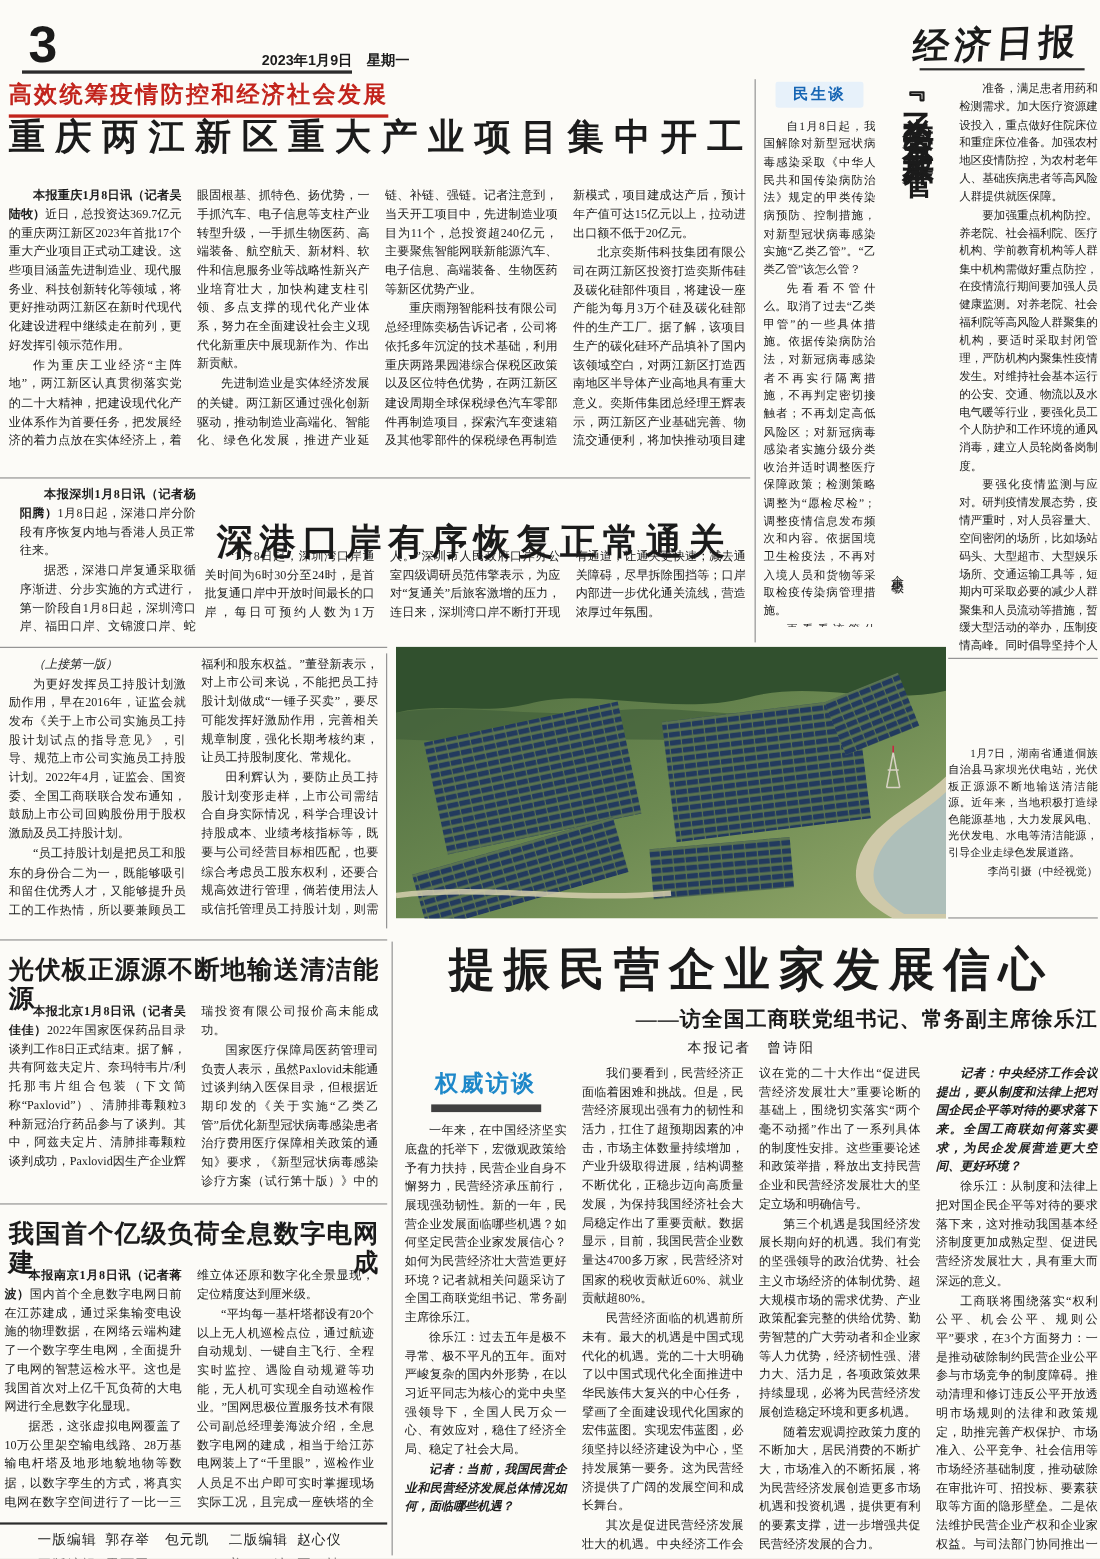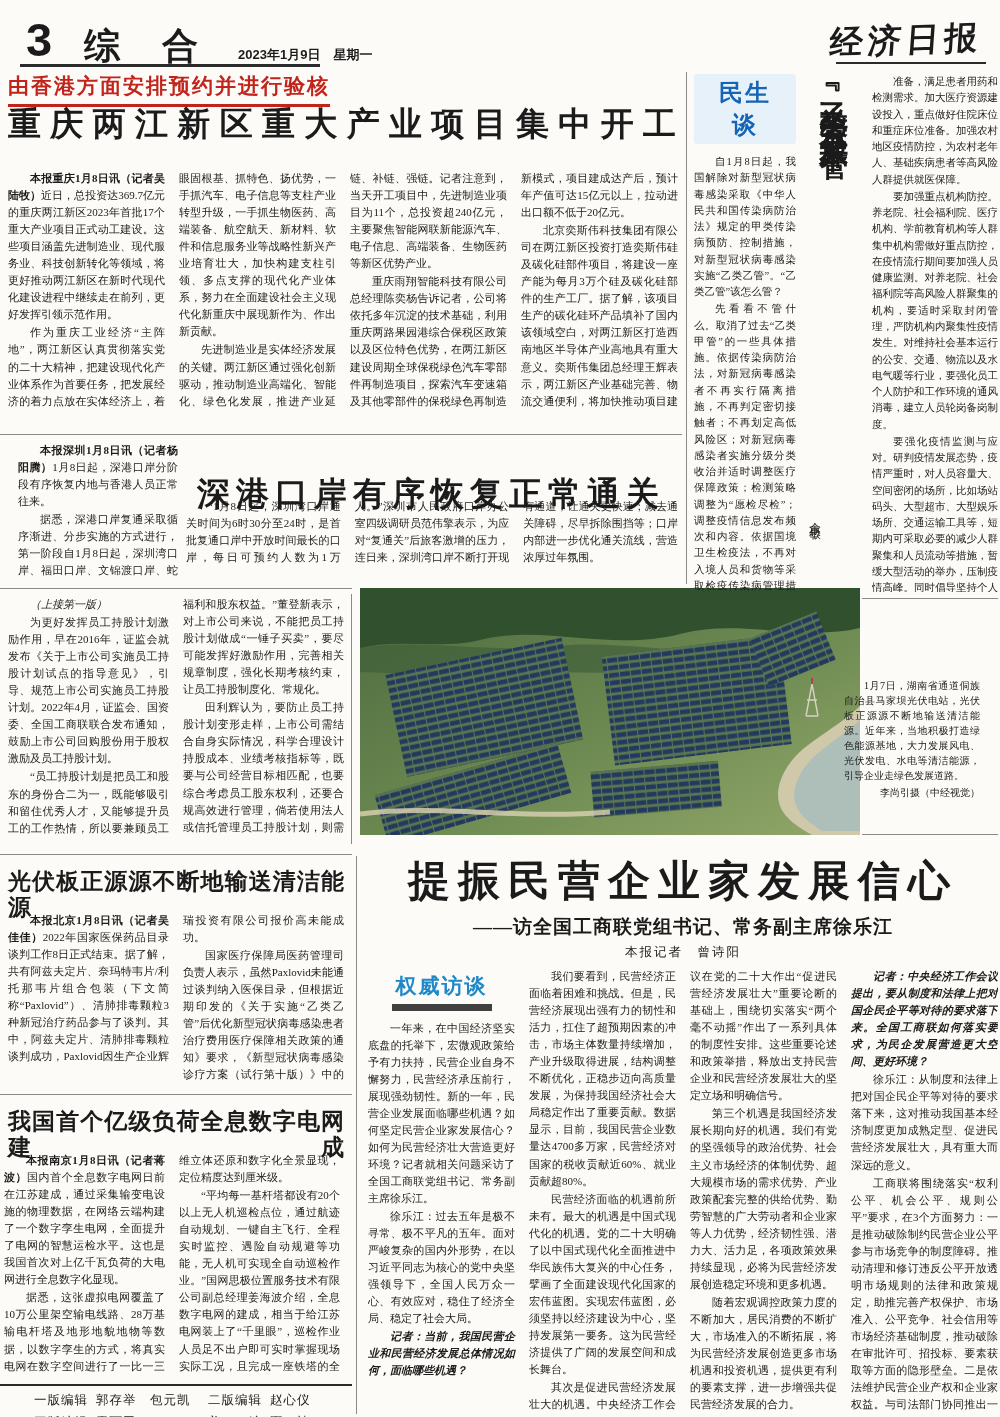--- a/index.html
+++ b/index.html
@@ -16,51 +16,50 @@
   .q p, .q{font-style:italic;}
   p.q{font-style:italic;font-weight:600;}
   p.note{font-style:italic;}
   
   .eyebrow{color:#c2241c;font-weight:900;font-size:21px;letter-spacing:2px;
            border-bottom:3px solid #c2241c;padding-bottom:4px;display:inline-block;}
   .h-main{font-size:33px;font-weight:900;letter-spacing:0;text-align:justify;text-align-last:justify;line-height:1.1;}
   .h-serif{font-weight:900;font-size:33px;letter-spacing:6px;text-align:center;line-height:1.15;margin-top:28px;}
   .h-sub{font-size:23px;font-weight:900;text-align:justify;text-align-last:justify;line-height:1.15;}
   .h-int{font-size:42px;font-weight:900;text-align:center;letter-spacing:8px;line-height:1.1;}
-  .h-int-sub{font-size:19px;font-weight:900;text-align:center;letter-spacing:1px;}
+  .h-int-sub{font-size:19px;font-weight:900;text-align:right;letter-spacing:1px;}
   .byline{font-size:12.5px;text-align:center;letter-spacing:2px;}
-  .blue-label{color:#1565b4;font-weight:900;font-size:24px;background:#e7f1fa;
+  .blue-label{color:#1565b4;font-weight:900;font-size:14px;background:#e7f1fa;
               padding:3px 16px;border-radius:3px;display:inline-block;letter-spacing:2px;}
   .qw-label{color:#1e88c9;font-weight:900;font-size:21px;letter-spacing:2px;
             border-bottom:7px solid #404040;padding:0 4px 1px;display:inline-block;}
   .qw-wrap{text-align:center;margin:2px 0 9px 0;}
   .v-headline{writing-mode:vertical-rl;font-weight:900;font-size:29px;line-height:1.05;
               letter-spacing:5px;height:100%;margin:0 auto;}
   .v-author{position:absolute;bottom:70px;left:2px;writing-mode:vertical-rl;font-size:11.5px;letter-spacing:3px;}
   .masthead{font-size:33px;font-weight:900;letter-spacing:5px;transform:skewX(-6deg) rotate(-2deg);}
   .caption{font-size:10px;line-height:1.5;text-align:justify;}
   .credit{text-align:right;margin-top:2px;text-indent:0;}
   .eds{display:grid;grid-template-columns:62px 112px 62px 70px;row-gap:5px;font-size:12.5px;letter-spacing:1px;}
 </style>
 </head>
 <body>
 
 <div class="page">
 
   <div class="abs hei" style="left:26px;top:12px;font-size:47px;font-weight:900;">3</div>
-  <div class="abs hei" style="left:84px;top:22px;font-size:36px;font-weight:900;letter-spacing:16px;">综 合</div>
   <div class="abs hei" style="left:238px;top:46px;font-size:13px;font-weight:bold;text-align:right;">
     <span>2023年1月9日</span>　<span>星期一</span>
   </div>
   <div class="rule" style="left:20px;top:64px;width:300px;height:3px;"></div>
   <div class="abs masthead" style="right:18px;top:18px;">经济日报</div>
   <div class="rule" style="right:14px;top:62px;width:150px;height:2px;"></div>
 
   <div class="abs" style="left:8px;top:72px;">
-    <span class="eyebrow hei">由香港方面安排预约并进行验核</span>
+    <span class="eyebrow hei">高效统筹疫情防控和经济社会发展</span>
   </div>
   <div class="abs hei h-main" style="left:8px;top:106px;width:668px;">重庆两江新区重大产业项目集中开工</div>
   <div class="abs cols body-txt" style="left:8px;top:170px;width:670px;height:256px;column-count:4;">
     <p class="para"><b class="dl">本报重庆1月8日讯（记者吴陆牧）</b><span>近日，总投资达369.7亿元的重庆两江新区2023年首批17个重大产业项目正式动工建设。这些项目涵盖先进制造业、现代服务业、科技创新转化等领域，将更好推动两江新区在新时代现代化建设进程中继续走在前列，更好发挥引领示范作用。</span></p>
     <div>
         <p class="para">作为重庆工业经济“主阵地”，两江新区认真贯彻落实党的二十大精神，把建设现代化产业体系作为首要任务，把发展经济的着力点放在实体经济上，着眼固根基、抓特色、扬优势，一手抓汽车、电子信息等支柱产业转型升级，一手抓生物医药、高端装备、航空航天、新材料、软件和信息服务业等战略性新兴产业培育壮大，加快构建支柱引领、多点支撑的现代化产业体系，努力在全面建设社会主义现代化新重庆中展现新作为、作出新贡献。</p>
         <p class="para">先进制造业是实体经济发展的关键。两江新区通过强化创新驱动，推动制造业高端化、智能化、绿色化发展，推进产业延链、补链、强链。记者注意到，当天开工项目中，先进制造业项目为11个，总投资超240亿元，主要聚焦智能网联新能源汽车、电子信息、高端装备、生物医药等新区优势产业。</p>
         <p class="para">重庆雨翔智能科技有限公司总经理陈奕杨告诉记者，公司将依托多年沉淀的技术基础，利用重庆两路果园港综合保税区政策以及区位特色优势，在两江新区建设周期全球保税绿色汽车零部件再制造项目，探索汽车变速箱及其他零部件的保税绿色再制造新模式，项目建成达产后，预计年产值可达15亿元以上，拉动进出口额不低于20亿元。</p>
         <p class="para">北京奕斯伟科技集团有限公司在两江新区投资打造奕斯伟硅及碳化硅部件项目，将建设一座产能为每月3万个硅及碳化硅部件的生产工厂。据了解，该项目生产的碳化硅环产品填补了国内该领域空白，对两江新区打造西南地区半导体产业高地具有重大意义。奕斯伟集团总经理王辉表示，两江新区产业基础完善、物流交通便利，将加快推动项目建设，助力两江新区集成电路产业发展。</p>
       </div>
@@ -149,21 +148,21 @@
       <div class="v-author">佘惠敏</div>
     </div>
     <div class="body-txt" style="flex:1;font-size:10.5px;height:518px;">
         <p class="para">准备，满足患者用药和检测需求。加大医疗资源建设投入，重点做好住院床位和重症床位准备。加强农村地区疫情防控，为农村老年人、基础疾病患者等高风险人群提供就医保障。</p>
         <p class="para">要加强重点机构防控。养老院、社会福利院、医疗机构、学前教育机构等人群集中机构需做好重点防控，在疫情流行期间要加强人员健康监测。对养老院、社会福利院等高风险人群聚集的机构，要适时采取封闭管理，严防机构内聚集性疫情发生。对维持社会基本运行的公安、交通、物流以及水电气暖等行业，要强化员工个人防护和工作环境的通风消毒，建立人员轮岗备岗制度。</p>
         <p class="para">要强化疫情监测与应对。研判疫情发展态势，疫情严重时，对人员容量大、空间密闭的场所，比如场站码头、大型超市、大型娱乐场所、交通运输工具等，短期内可采取必要的减少人群聚集和人员流动等措施，暂缓大型活动的举办，压制疫情高峰。同时倡导坚持个人防护措施，“乙类乙管”后，仍要坚持戴口罩、勤洗手、多通风的健康生活方式，及时完成全程疫苗接种和加强针的接种。</p>
       </div>
   </div>
 
   <div class="rule light" style="left:862px;top:598px;width:136px;height:1px;"></div>
-  <div class="abs caption" style="left:844px;top:678px;width:136px;">
+  <div class="abs caption" style="left:862px;top:678px;width:136px;">
     <p class="para" style="text-indent:2em;">1月7日，湖南省通道侗族自治县马家坝光伏电站，光伏板正源源不断地输送清洁能源。近年来，当地积极打造绿色能源基地，大力发展风电、光伏发电、水电等清洁能源，引导企业走绿色发展道路。</p>
     <p class="para credit">李尚引摄（中经视觉）</p>
   </div>
   <div class="rule light" style="left:862px;top:834px;width:136px;height:1px;"></div>
 
   <div class="rule light" style="left:0;top:854px;width:352px;height:1px;"></div>
   <div class="abs hei h-sub" style="left:8px;top:868px;width:336px;">光伏板正源源不断地输送清洁能源</div>
   <div class="abs cols body-txt" style="left:8px;top:912px;width:336px;height:172px;column-count:2;">
     <p class="para"><b class="dl">本报北京1月8日讯（记者吴佳佳）</b><span>2022年国家医保药品目录谈判工作8日正式结束。据了解，共有阿兹夫定片、奈玛特韦片/利托那韦片组合包装（下文简称“Paxlovid”）、清肺排毒颗粒3种新冠治疗药品参与了谈判。其中，阿兹夫定片、清肺排毒颗粒谈判成功，Paxlovid因生产企业辉瑞投资有限公司报价高未能成功。</span></p>
     <div>

